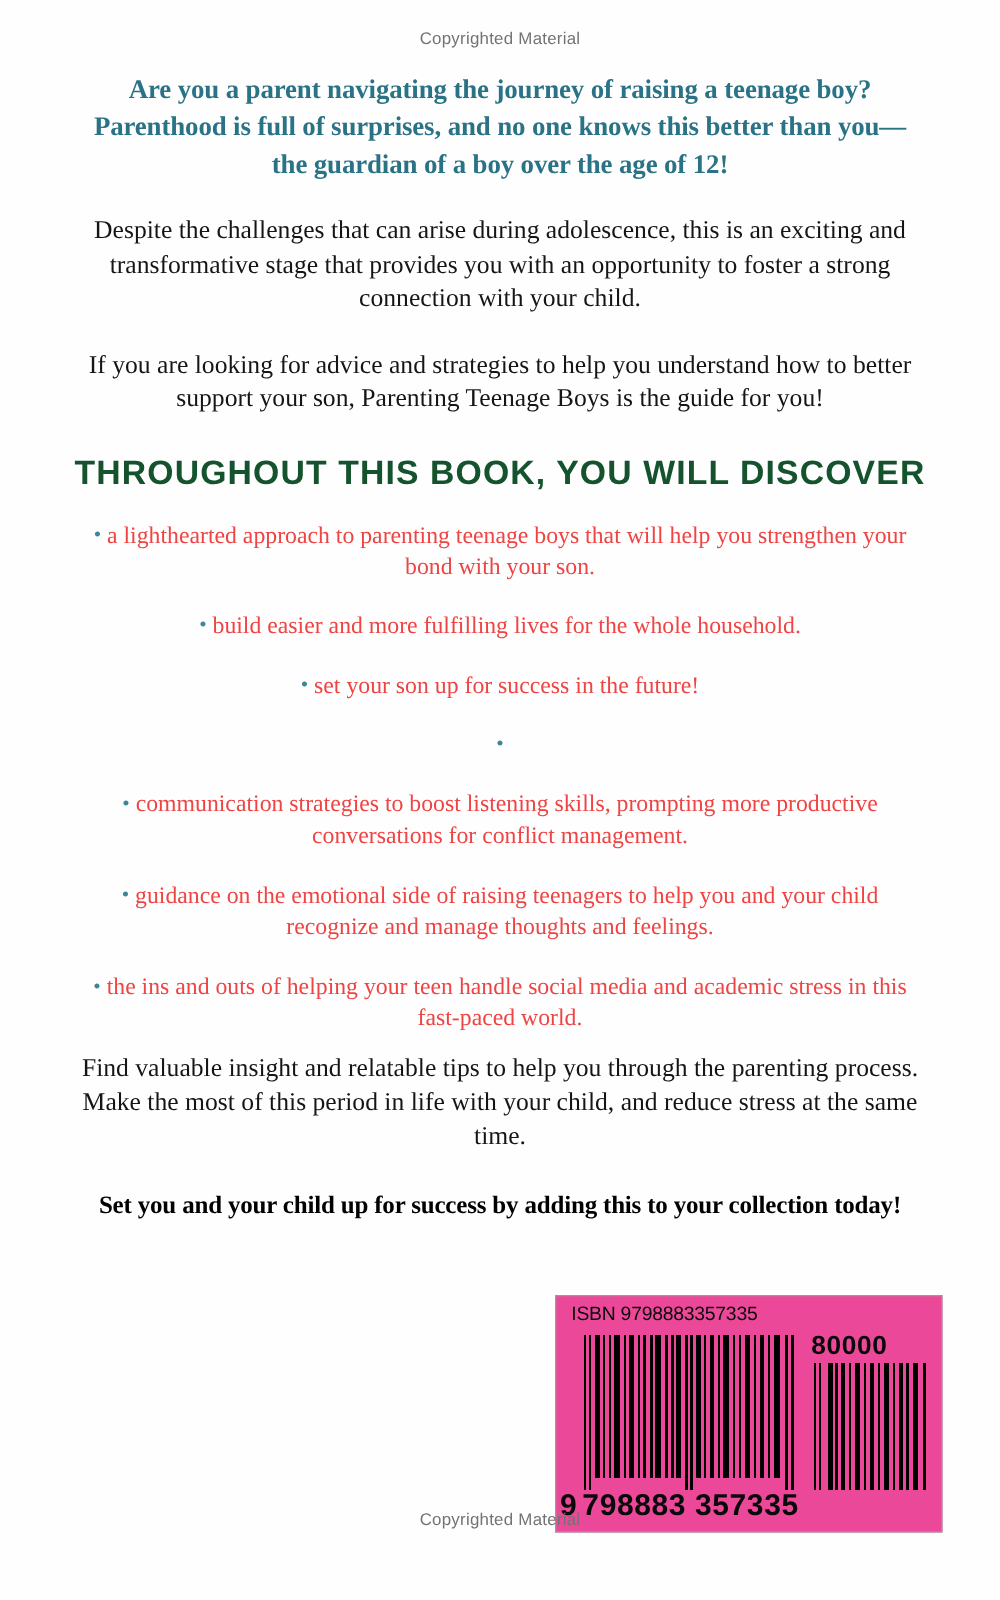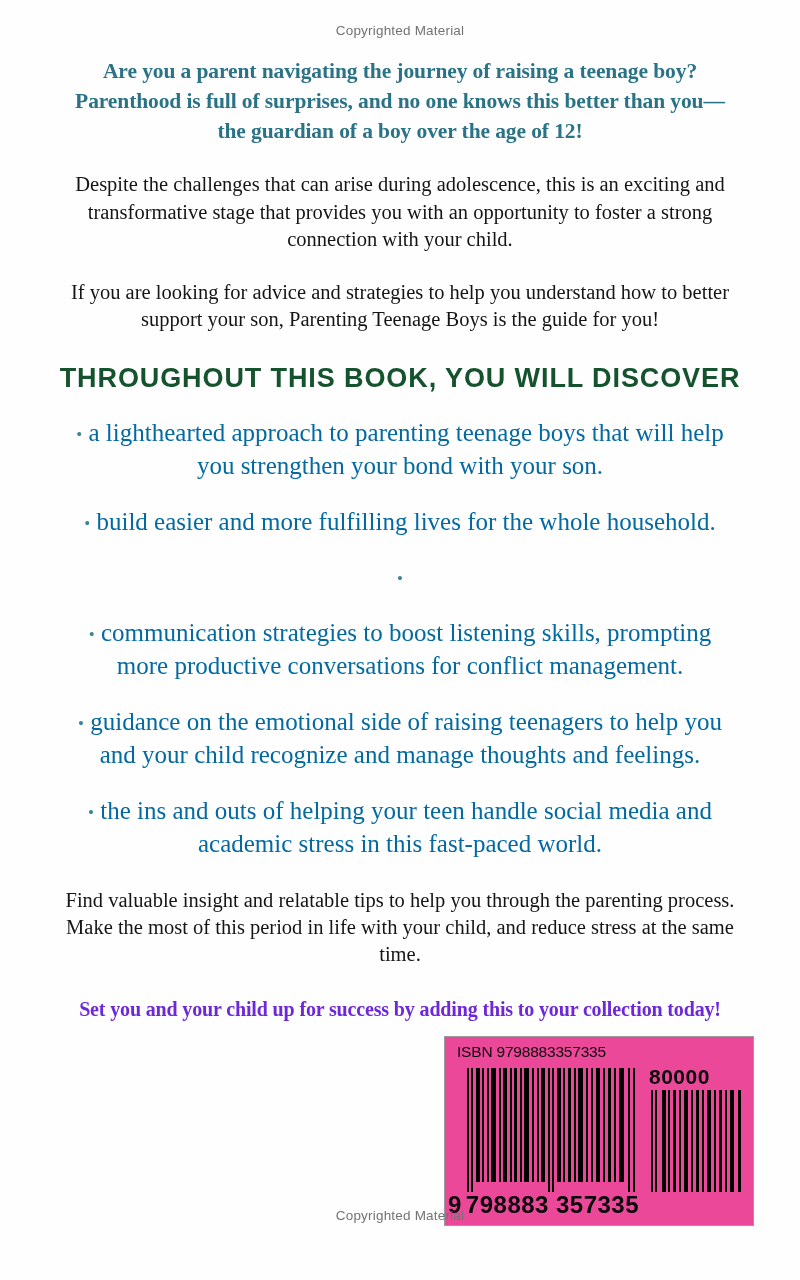--- a/index.html
+++ b/index.html
@@ -70,42 +70,42 @@
     letter-spacing: 0.9px;
     margin: 29px 0 0 0;
   }
 
   .bullets {
     margin: 0;
     padding: 0;
     list-style: none;
   }
   .bullet {
-    font-size: 25px;
+    font-size: 19px;
     line-height: 1.34;
     margin: 22px 12px 0 12px;
-    color: #0369a1;
+    color: #ef4444;
   }
   .bullet .dot {
     color: #3b8697;
     font-size: 17px;
     line-height: 1;
     vertical-align: 1px;
   }
   .bullet .dot::after { content: "\2022"; }
 
   .closing-para {
     font-size: 20.5px;
     line-height: 1.33;
-    margin: 26px 6px 0 6px;
+    margin: 14px 6px 0 6px;
     color: #151515;
   }
 
   .cta {
-    color: #6d28d9;
+    color: #000000;
     font-weight: bold;
     font-size: 20px;
     line-height: 1.3;
     margin: 28px 0 0 0;
     letter-spacing: -0.15px;
   }
 
   
   .barcode-box {
     position: absolute;
@@ -187,20 +187,24 @@
     <h2 class="section-title">THROUGHOUT THIS BOOK, YOU WILL DISCOVER</h2>
 
     <ul class="bullets">
       <li class="bullet">
         <span class="dot"></span>
         <span>a lighthearted approach to parenting teenage boys that will help you strengthen your bond with your son.</span>
       </li>
       <li class="bullet">
         <span class="dot"></span>
         <span>build easier and more fulfilling lives for the whole household.</span>
+      </li>
+      <li class="bullet">
+        <span class="dot"></span>
+        <span>set your son up for success in the future!</span>
       </li>
       <li class="bullet">
         <span class="dot"></span>
       </li>
       <li class="bullet">
         <span class="dot"></span>
         <span>communication strategies to boost listening skills, prompting more productive conversations for conflict management.</span>
       </li>
       <li class="bullet">
         <span class="dot"></span>

